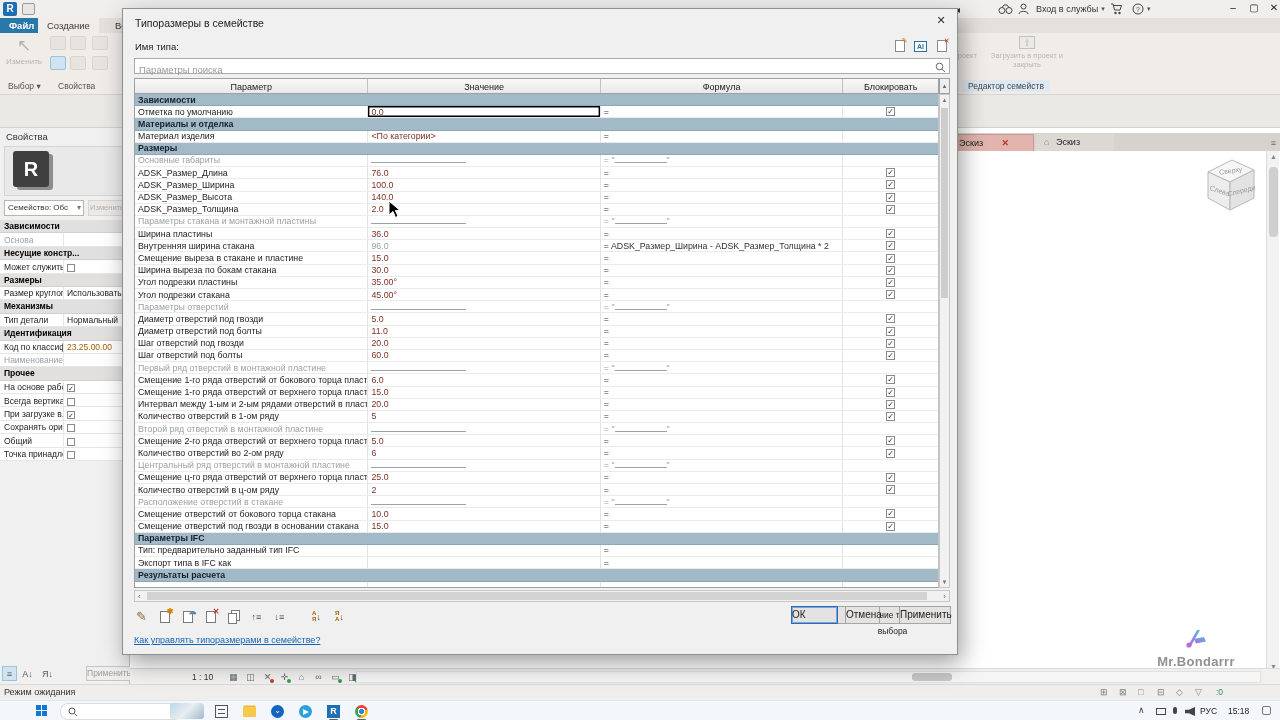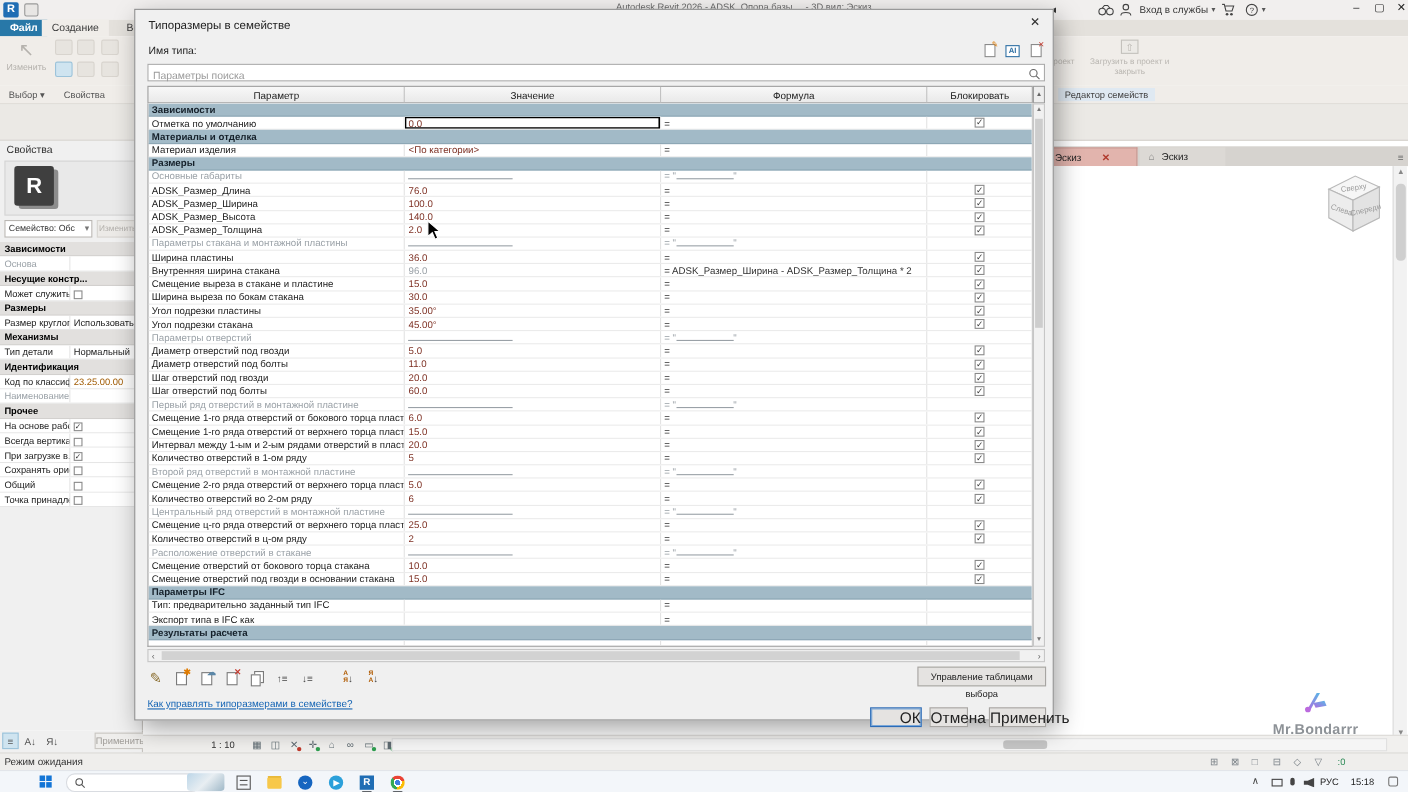--- a/index.html
+++ b/index.html
@@ -175,37 +175,36 @@
   .dt-btn { width:19px; height:19px; display:flex; align-items:center; justify-content:center; position:relative;}
   .dt-btn .pg2 { position:relative; width:10px; height:12px; background:#fff; border:1px solid #7a7a7a;}
   .dt-btn .pg2 .badge { position:absolute; right:-5px; top:-5px; font-size:8px; font-weight:bold;}
   .dt-btn .dup { width:9px; height:11px; background:#fff; border:1px solid #7a7a7a; box-shadow:3px -3px 0 -1px #fff,3px -3px 0 0 #7a7a7a; margin-left:-3px; margin-top:3px;}
   .sortcol { display:flex; flex-direction:column; font-size:6px; line-height:5.5px; color:#333; font-weight:bold;}
   .sortcol .az { color:#b05a00; }
   .dt-gap { width:10px; }
   #lookup-btn { position:absolute; left:711px; top:597px; width:117px; height:18px; background:#e5e3e1; border:1px solid #a7a5a2;
                 font-size:8.5px; color:#222; text-align:center; line-height:16px;}
   #help-link { position:absolute; left:11px; top:626px; font-size:9px; color:#1464b4; text-decoration:underline;}
-  .dlg-btn { position:absolute; top:634px; height:18px; background:#e5e3e1; border:1px solid #a7a5a2; font-size:14px;
-             color:#222; text-align:right; line-height:16px;}
+  .dlg-btn { position:absolute; top:597px; height:18px; background:#e5e3e1; border:1px solid #a7a5a2; font-size:10px;
+             color:#222; text-align:left; line-height:16px;}
   #btn-ok { left:668px; width:47px; border:1px solid #2b6cb8; box-shadow:inset 0 0 0 1px #7aa7d8;}
   #btn-cancel { left:722px; width:35px; }
   #btn-apply2 { left:776px; width:52px; }
 
   #cursor { left:388px; top:200px; z-index:50; }
 </style>
 </head>
 <body>
 
 <div id="screen">
 
   <div class="abs" id="titlebar">
     <div class="abs" id="app-logo">R</div>
     <div class="abs" id="qat-icon"></div>
-    <div class="abs" id="win-title">Autodesk Revit 2026 - ADSK_Опора базы ... - 3D вид: Эскиз</div>
     <div class="abs tb-ic" style="left:955px;">◂</div>
     <div class="abs tb-ic" style="left:998px;">
       <svg width="15" height="11" viewBox="0 0 15 11">
           <circle cx="4" cy="6.5" r="3" fill="none" stroke="#444"></circle>
           <circle cx="11" cy="6.5" r="3" fill="none" stroke="#444"></circle>
           <path d="M4 3.5 L6 1 H9 L11 3.5" fill="none" stroke="#444"></path>
         </svg>
     </div>
     <div class="abs tb-ic" style="left:1018px;">
       <svg width="11" height="12" viewBox="0 0 11 12">

